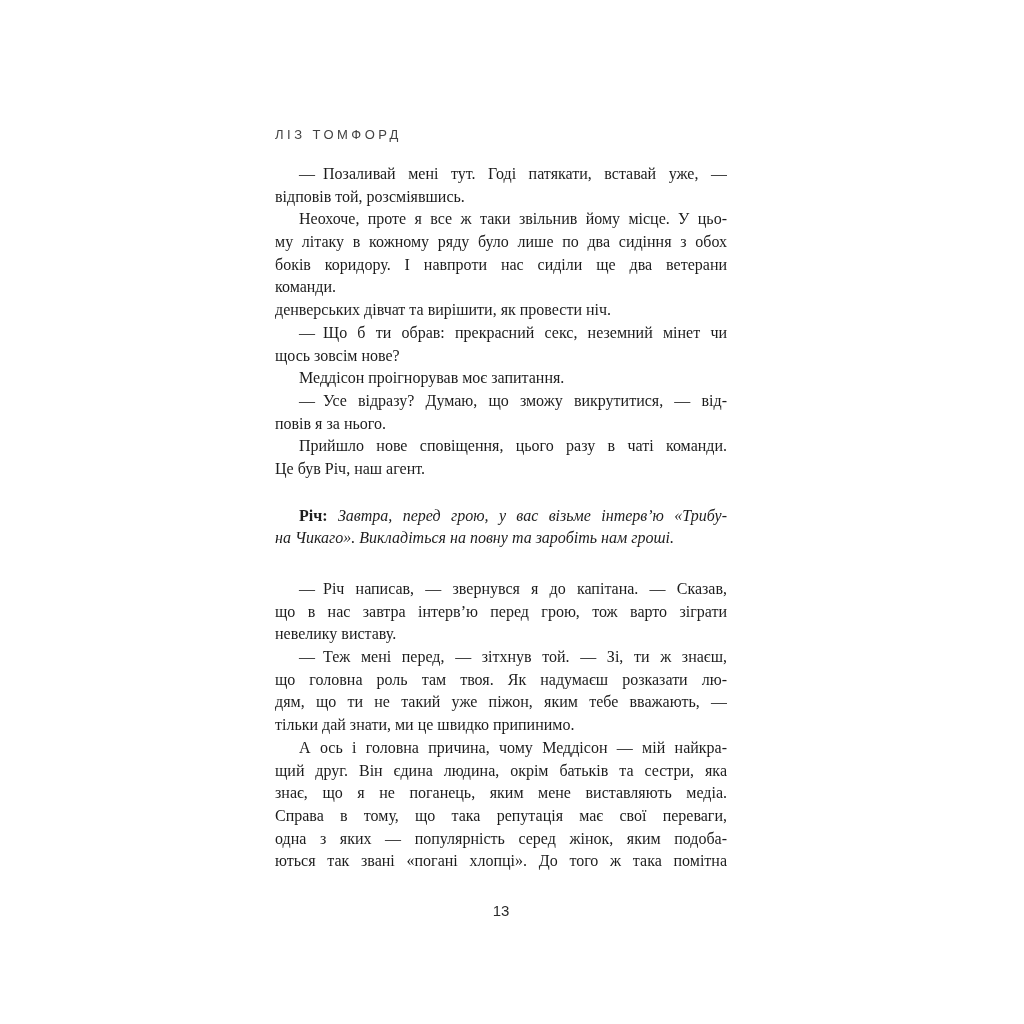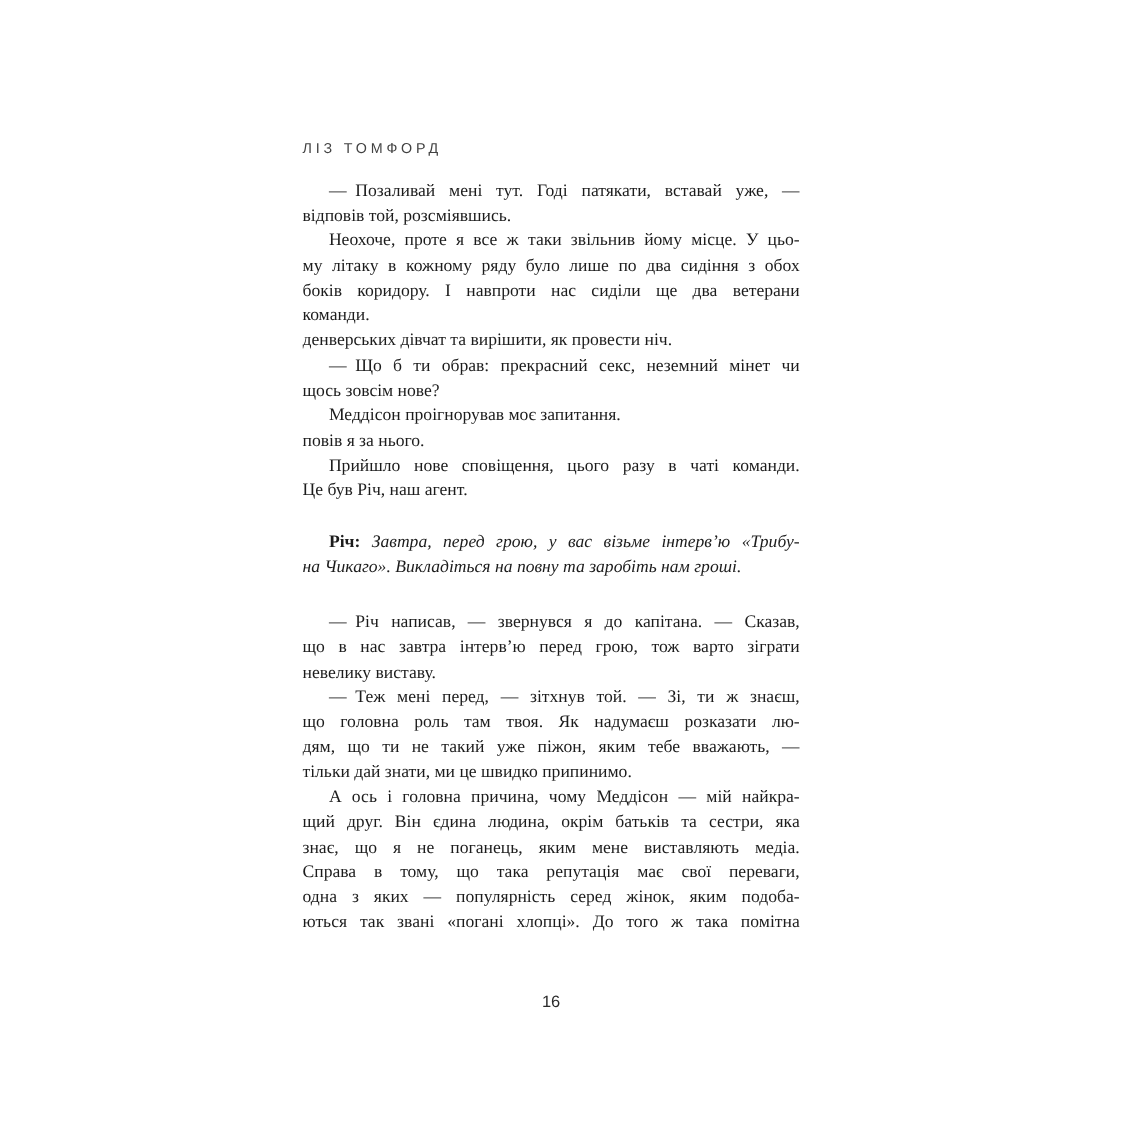--- a/index.html
+++ b/index.html
@@ -91,20 +91,21 @@
         <div class="line last">денверських дівчат та вирішити, як провести ніч.</div>
       </div>
       <div class="para">
         <div class="line indent">— Що б ти обрав: прекрасний секс, неземний мінет чи</div>
         <div class="line last">щось зовсім нове?</div>
       </div>
       <div class="para">
         <div class="line last indent">Меддісон проігнорував моє запитання.</div>
       </div>
       <div class="para">
+        <div class="line indent">— Усе відразу? Думаю, що зможу викрутитися, — від-</div>
         <div class="line last">повів я за нього.</div>
       </div>
       <div class="para">
         <div class="line indent">Прийшло нове сповіщення, цього разу в чаті команди.</div>
         <div class="line last">Це був Річ, наш агент.</div>
       </div>
       <div class="para msg">
         <div class="line indent"><span class="sender">Річ:</span><span class="it"> Завтра, перед грою, у вас візьме інтерв’ю «Трибу-</span></div>
         <div class="line last"><span class="it">на Чикаго». Викладіться на повну та заробіть нам гроші.</span></div>
       </div>
@@ -122,15 +123,15 @@
       <div class="para">
         <div class="line indent">А ось і головна причина, чому Меддісон — мій найкра-</div>
         <div class="line">щий друг. Він єдина людина, окрім батьків та сестри, яка</div>
         <div class="line">знає, що я не поганець, яким мене виставляють медіа.</div>
         <div class="line">Справа в тому, що така репутація має свої переваги,</div>
         <div class="line">одна з яких — популярність серед жінок, яким подоба-</div>
         <div class="line">ються так звані «погані хлопці». До того ж така помітна</div>
       </div>
     </div>
 
-  <div class="page-number">16</div>
+  <div class="page-number">13</div>
 
 </div>
 
 </body></html>

